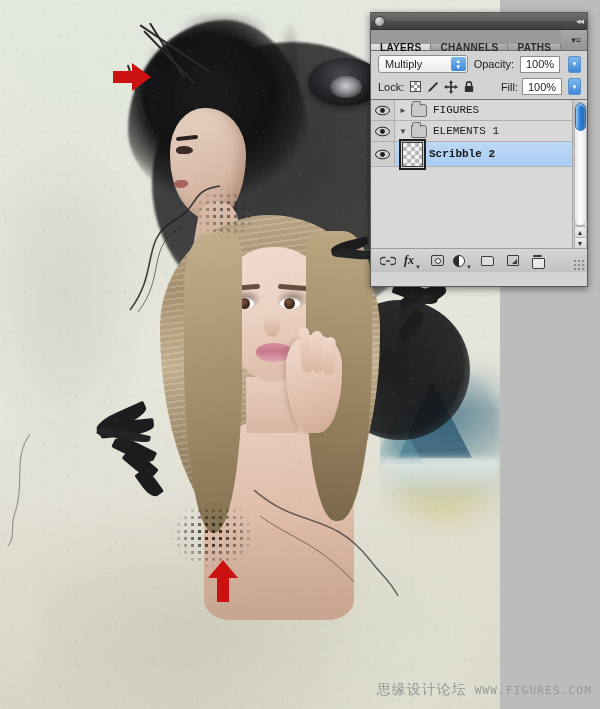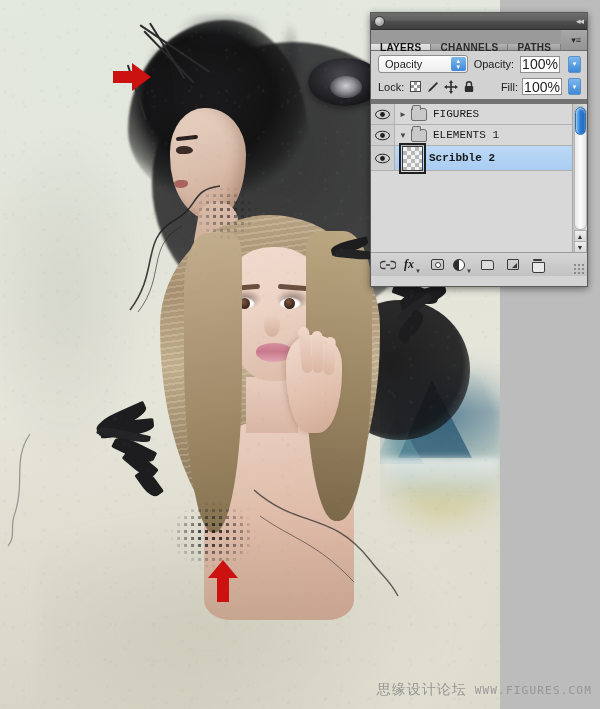--- a/index.html
+++ b/index.html
@@ -286,33 +286,33 @@
   }
   .select-arrows {
     position: absolute; right: 1px; top: 1px; bottom: 1px; width: 15px;
     background: linear-gradient(180deg, #7db8ec, #3f89d8);
     border-radius: 2px; display: flex; flex-direction: column;
     align-items: center; justify-content: center; gap: 1px; color: #fff; font-size: 6px; line-height: 5px;
   }
   .lbl { font-size: 11px; color: #202020; }
   .num-box {
     width: 40px; height: 17px; background: #fff; border: 1px solid #8e8e8e;
-    display: flex; align-items: center; justify-content: center; font-size: 14px;
+    display: flex; align-items: center; justify-content: center; font-size: 11px;
   }
   .num-drop {
     width: 13px; height: 17px; margin-left: 2px;
     background: linear-gradient(180deg, #7db8ec, #3f89d8);
     border: 1px solid #5e92c6; border-radius: 2px;
     display: flex; align-items: center; justify-content: center; color: #fff; font-size: 6px;
   }
 
   .row-lock {
     display: flex; align-items: center; gap: 4px;
     padding: 2px 6px 4px 7px; background: #d2d2d2;
-    border-bottom: 5px solid #737373;
+    border-bottom: 1px solid #737373;
   }
   .lock-icon { width: 14px; height: 14px; display: flex; align-items: center; justify-content: center; }
   .checker14 {
     width: 11px; height: 11px; border: 1px solid #4a4a4a;
     background-image:
       linear-gradient(45deg, #9a9a9a 25%, transparent 25%, transparent 75%, #9a9a9a 75%),
       linear-gradient(45deg, #9a9a9a 25%, #fff 25%, #fff 75%, #9a9a9a 75%);
     background-size: 6px 6px; background-position: 0 0, 3px 3px;
   }
 
@@ -512,21 +512,21 @@
       <div class="tab">CHANNELS</div>
       <div class="tab">PATHS</div>
       <div class="spacer"></div>
       <div class="tab-menu">
         <span class="glyph">▾≡</span>
       </div>
     </div>
 
     <div class="row-blend">
       <div class="select-box">
-        <span>Opacity</span>
+        <span>Multiply</span>
         <span class="select-arrows">
           <span>▲</span>
           <span>▼</span>
         </span>
       </div>
       <span class="lbl">Opacity:</span>
       <span class="num-box">100%</span>
       <span class="num-drop">▼</span>
     </div>
 

